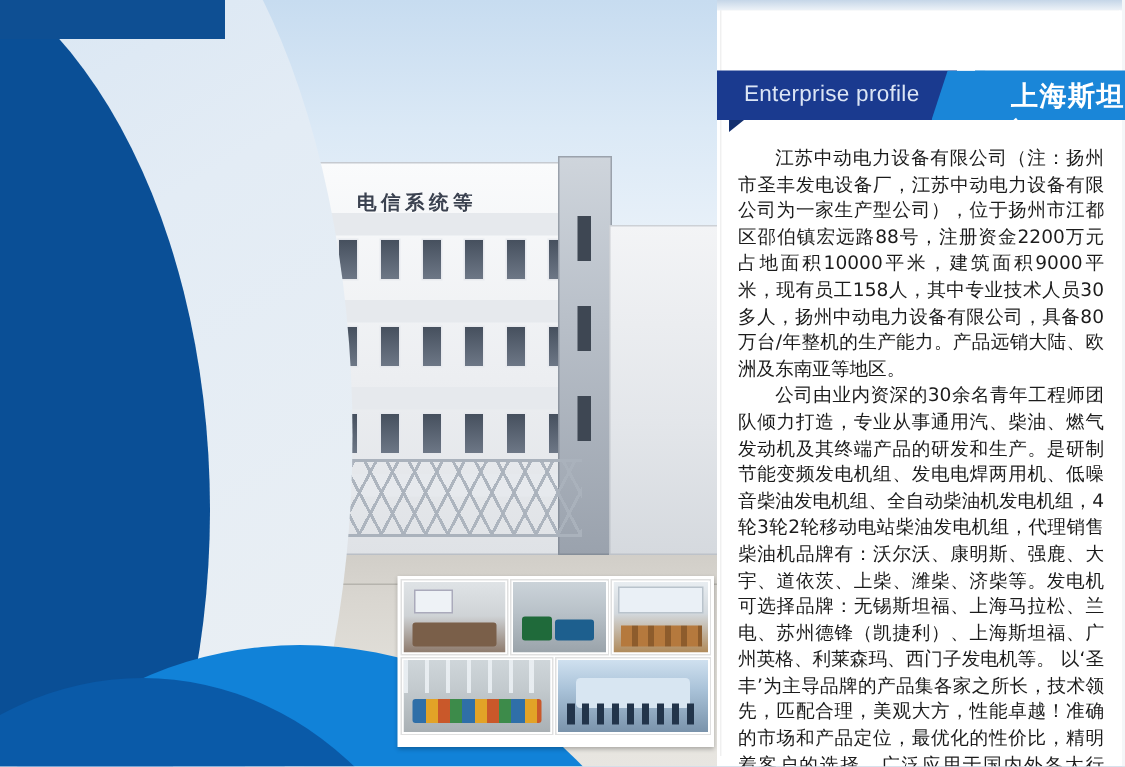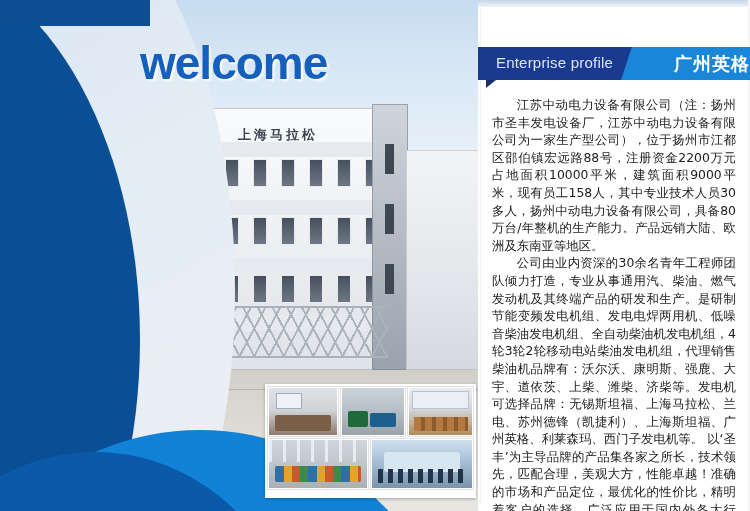--- a/index.html
+++ b/index.html
@@ -210,40 +210,39 @@
     </div>
 
     <div class="bldg" id="corner">
       <div class="cwin" style="top:40px"></div>
       <div class="cwin" style="top:100px"></div>
       <div class="cwin" style="top:160px"></div>
     </div>
 
     <div class="bldg" id="bldg-far"></div>
 
-    <div id="roof-sign">上海马拉松</div>
+    <div id="roof-sign">电信系统等</div>
 
     <div id="plinth"></div>
     <div id="wall-sign">
       <div class="cn">扬州中动电力设备有限公司</div>
       <div class="en">Zhongdong Power Equipment Co.,Ltd</div>
     </div>
     <div id="canopy"></div>
     <div id="gate"></div>
 
     <div id="ribbon-dark"></div>
     <div id="ribbon-light"></div>
     <div id="ribbon-mask"></div>
     <div id="ribbon-dark2"></div>
     <div id="top-notch"></div>
 
     <div id="bottom-curve"></div>
     <div id="bottom-curve2"></div>
 
-    <div id="welcome">welcome</div>
 
     <div id="photo-grid">
       <div class="row r1">
         <div class="ph ph-meeting"></div>
         <div class="ph ph-factory"></div>
         <div class="ph ph-office"></div>
       </div>
       <div class="row r2">
         <div class="ph ph-workshop"></div>
         <div class="ph ph-conf"></div>
@@ -253,21 +252,21 @@
 
   <div id="right-panel">
     <div id="panel-topline"></div>
     <div id="panel-sheet"></div>
 
     <div id="tab">
       <div id="tab-dark"></div>
       <div id="tab-slope"></div>
       <div id="tab-light"></div>
       <div id="tab-en">Enterprise profile</div>
-      <div id="tab-cn">广州英格</div>
+      <div id="tab-cn">上海斯坦福</div>
       <div id="tab-tail"></div>
     </div>
 
     <div id="copy">
       <p>江苏中动电力设备有限公司（注：扬州市圣丰发电设备厂，江苏中动电力设备有限公司为一家生产型公司），位于扬州市江都区邵伯镇宏远路88号，注册资金2200万元占地面积10000平米，建筑面积9000平米，现有员工158人，其中专业技术人员30多人，扬州中动电力设备有限公司，具备80万台/年整机的生产能力。产品远销大陆、欧洲及东南亚等地区。</p>
       <p>公司由业内资深的30余名青年工程师团队倾力打造，专业从事通用汽、柴油、燃气发动机及其终端产品的研发和生产。是研制节能变频发电机组、发电电焊两用机、低噪音柴油发电机组、全自动柴油机发电机组，4轮3轮2轮移动电站柴油发电机组，代理销售柴油机品牌有：沃尔沃、康明斯、强鹿、大宇、道依茨、上柴、潍柴、济柴等。发电机可选择品牌：无锡斯坦福、上海马拉松、兰电、苏州德锋（凯捷利）、上海斯坦福、广州英格、利莱森玛、西门子发电机等。 以‘圣丰’为主导品牌的产品集各家之所长，技术领先，匹配合理，美观大方，性能卓越！准确的市场和产品定位，最优化的性价比，精明着客户的选择。广泛应用于国内外各大行业，如工厂、酒店、房地产、楼宇、铁路、石油、矿山、电信系统等。</p>
     </div>
 
     <div id="right-edge"></div>
   </div>

